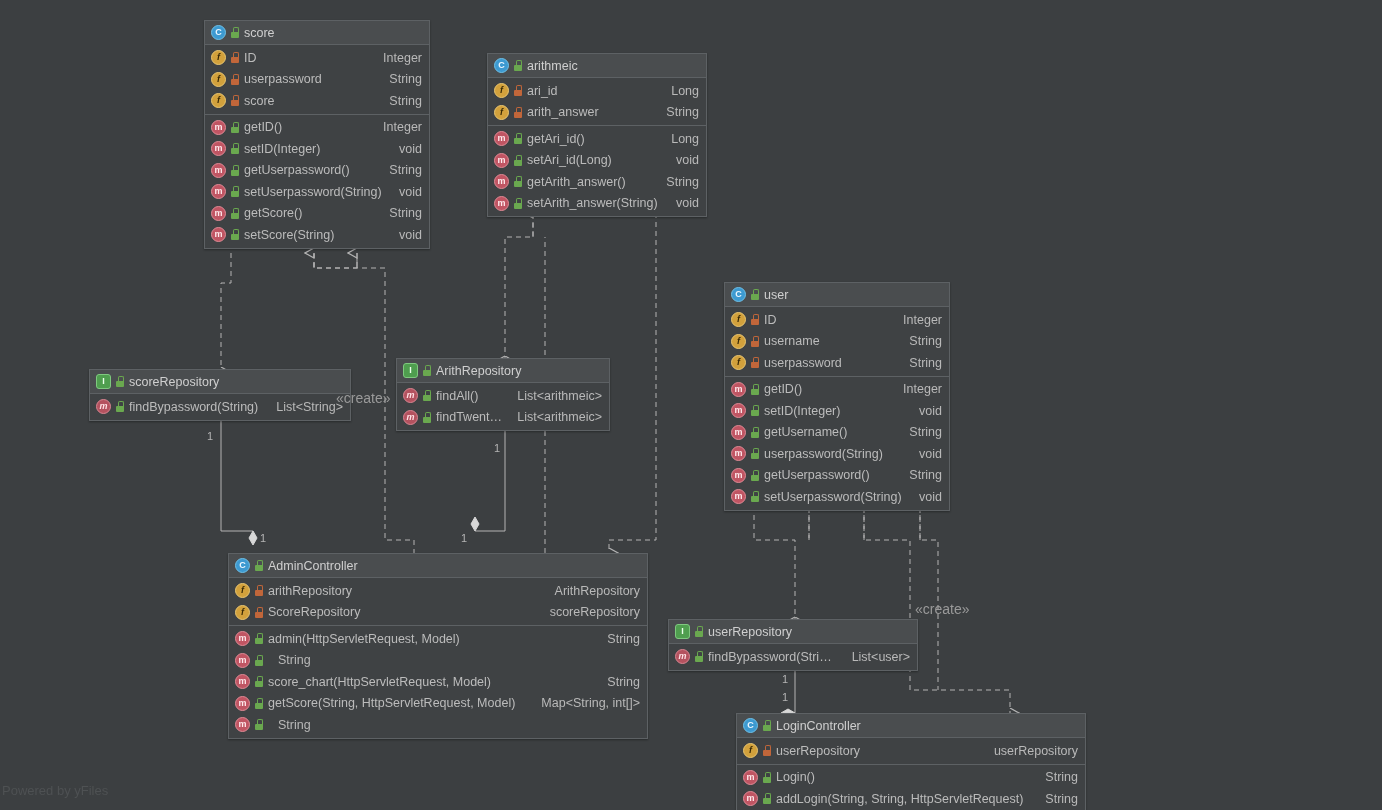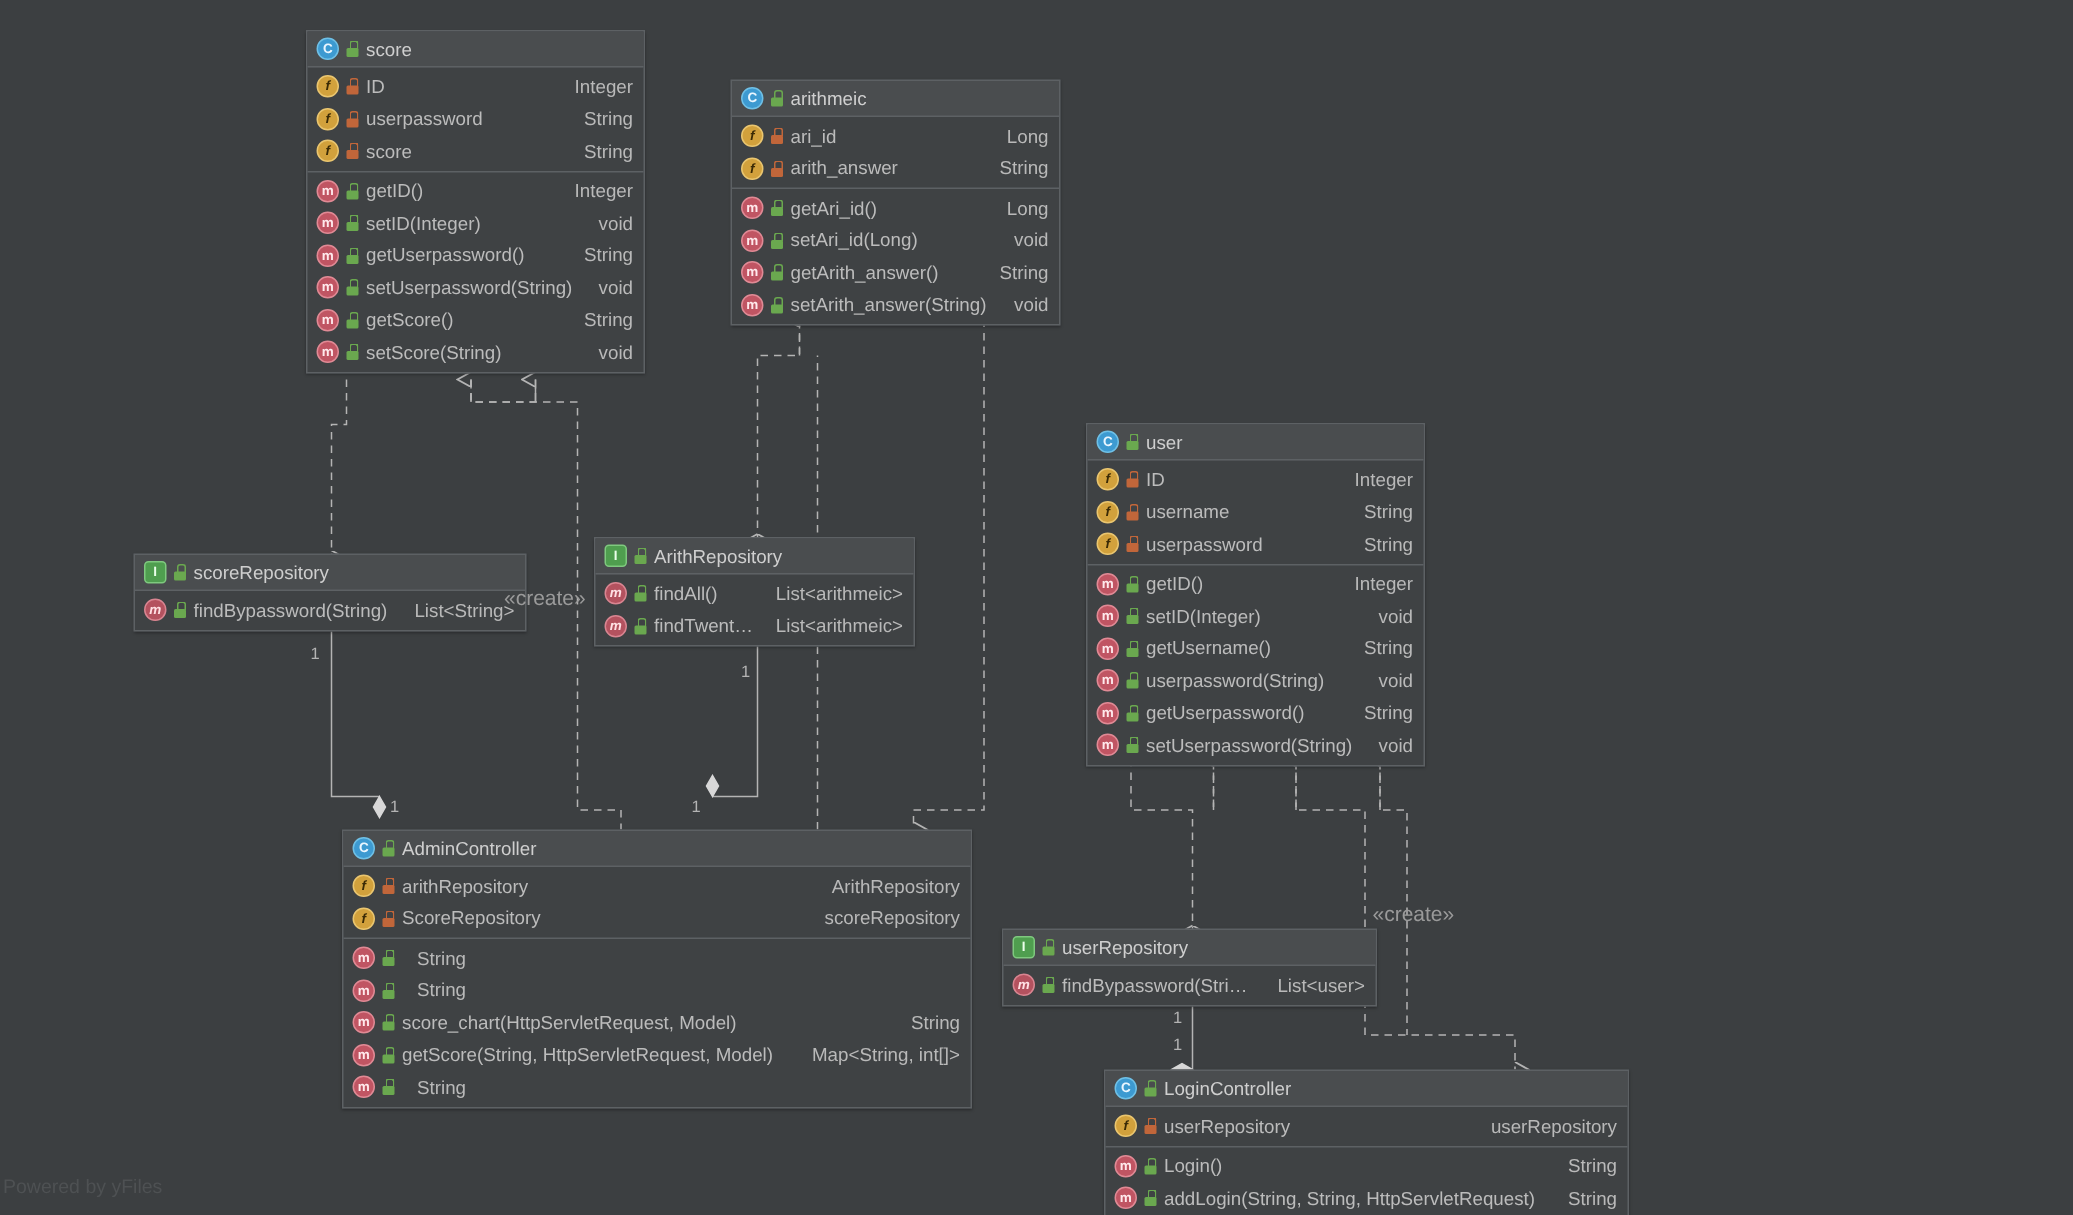--- a/index.html
+++ b/index.html
@@ -485,20 +485,21 @@
           <span class="ty">scoreRepository</span>
         </div>
       </div>
       <div class="sect">
         <div class="row">
           <span class="ic ic-method">m</span>
           <span class="lock pub">
             <span class="shk"></span>
             <span class="body"></span>
           </span>
+          <span class="nm">admin(HttpServletRequest, Model)</span>
           <span class="ty">String</span>
         </div>
         <div class="row">
           <span class="ic ic-method">m</span>
           <span class="lock pub">
             <span class="shk"></span>
             <span class="body"></span>
           </span>
           <span class="ty">String</span>
         </div>

